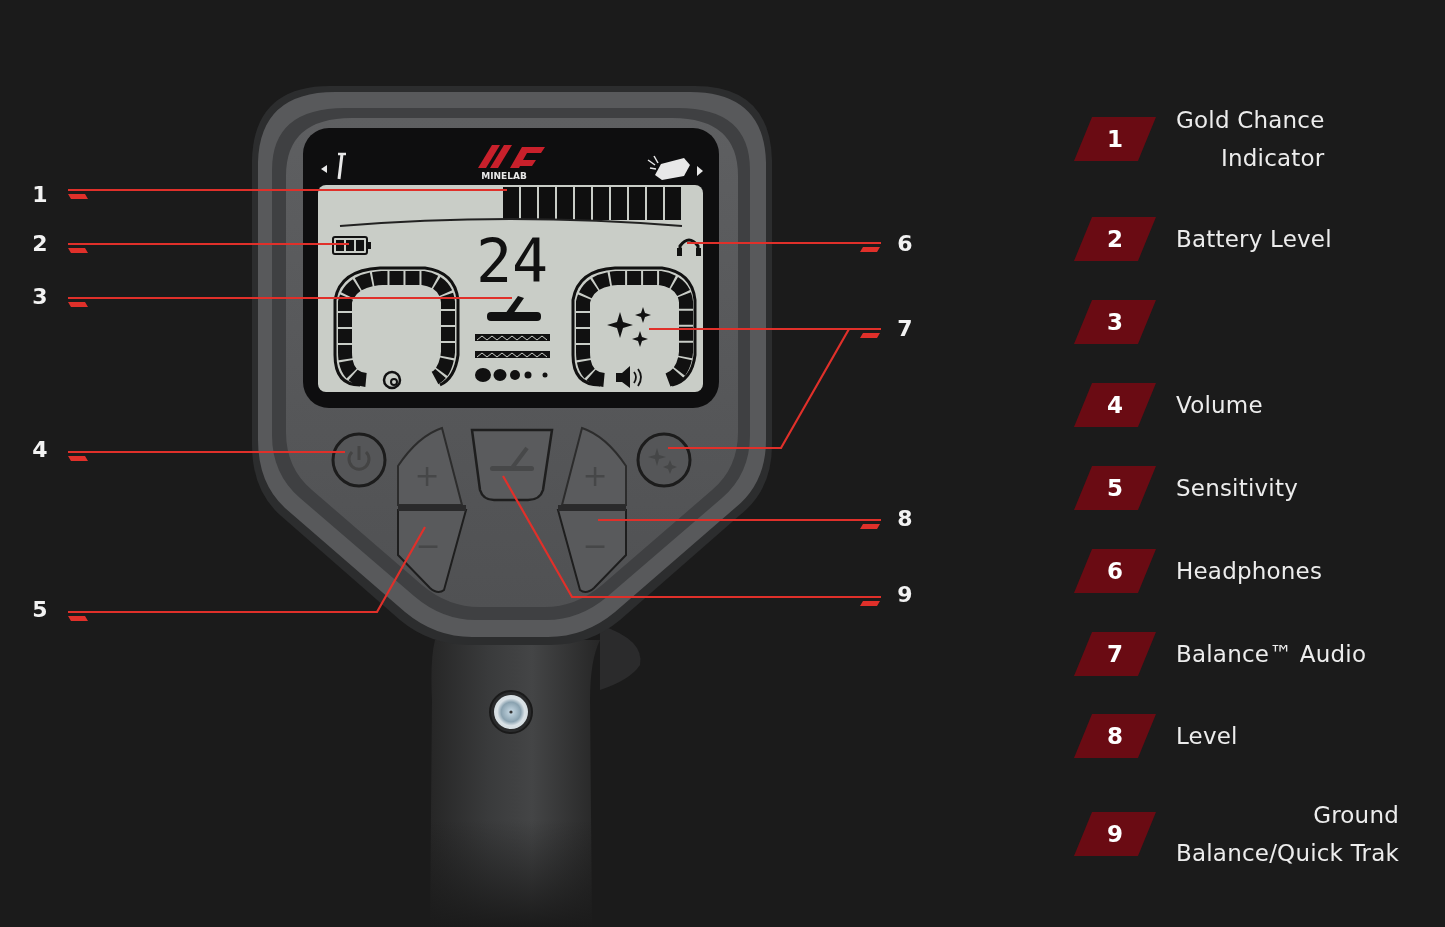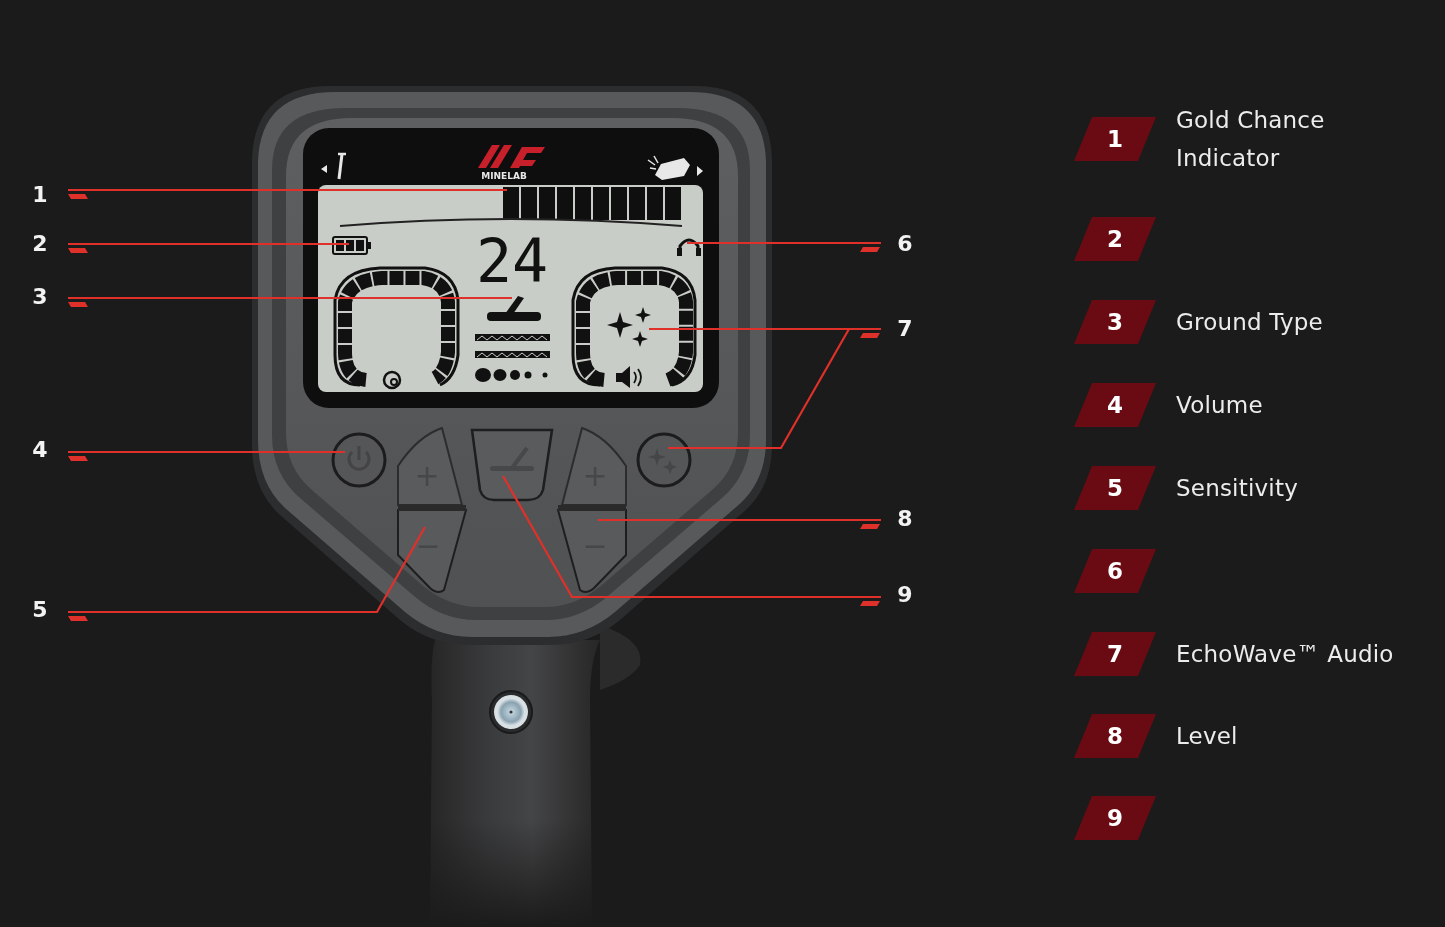--- a/index.html
+++ b/index.html
@@ -55,20 +55,21 @@
       font-family: "DejaVu Sans", sans-serif;
     }
     .legend-label {
       margin-left: 20px;
       color: #ececec;
       font-family: "DejaVu Sans", sans-serif;
       font-size: 23px;
       line-height: 38px;
       letter-spacing: 0.2px;
       white-space: pre-line;
+      text-align: right;
     }
   </style>
 </head>
 <body>
 
 <div id="stage">
 
   <svg id="device-svg" width="1445" height="927" viewBox="0 0 1445 927" xmlns="http://www.w3.org/2000/svg">
     <defs>
       <linearGradient id="handleGrad" x1="0" y1="0" x2="1" y2="0">
@@ -310,62 +311,65 @@
           <div class="num">1</div>
         </div>
       <div class="legend-label">Gold Chance
 Indicator</div>
     </div>
     <div class="legend-item" style="top:217px;">
       <div class="legend-badge">
           <div class="para"></div>
           <div class="num">2</div>
         </div>
+      <div class="legend-label">Battery Level</div>
     </div>
     <div class="legend-item" style="top:300px;">
       <div class="legend-badge">
           <div class="para"></div>
           <div class="num">3</div>
         </div>
-      <div class="legend-label">Ground Type</div>
     </div>
     <div class="legend-item" style="top:383px;">
       <div class="legend-badge">
           <div class="para"></div>
           <div class="num">4</div>
         </div>
       <div class="legend-label">Volume</div>
     </div>
     <div class="legend-item" style="top:466px;">
       <div class="legend-badge">
           <div class="para"></div>
           <div class="num">5</div>
         </div>
       <div class="legend-label">Sensitivity</div>
     </div>
     <div class="legend-item" style="top:549px;">
       <div class="legend-badge">
           <div class="para"></div>
           <div class="num">6</div>
         </div>
+      <div class="legend-label">Headphones</div>
     </div>
     <div class="legend-item" style="top:632px;">
       <div class="legend-badge">
           <div class="para"></div>
           <div class="num">7</div>
         </div>
-      <div class="legend-label">EchoWave™ Audio</div>
+      <div class="legend-label">Balance™ Audio</div>
     </div>
     <div class="legend-item" style="top:714px;">
       <div class="legend-badge">
           <div class="para"></div>
           <div class="num">8</div>
         </div>
       <div class="legend-label">Level</div>
     </div>
     <div class="legend-item" style="top:796px;">
       <div class="legend-badge">
           <div class="para"></div>
           <div class="num">9</div>
         </div>
+      <div class="legend-label">Ground
+Balance/Quick Trak</div>
     </div>
   </div>
 </div>
 
 </body></html>

